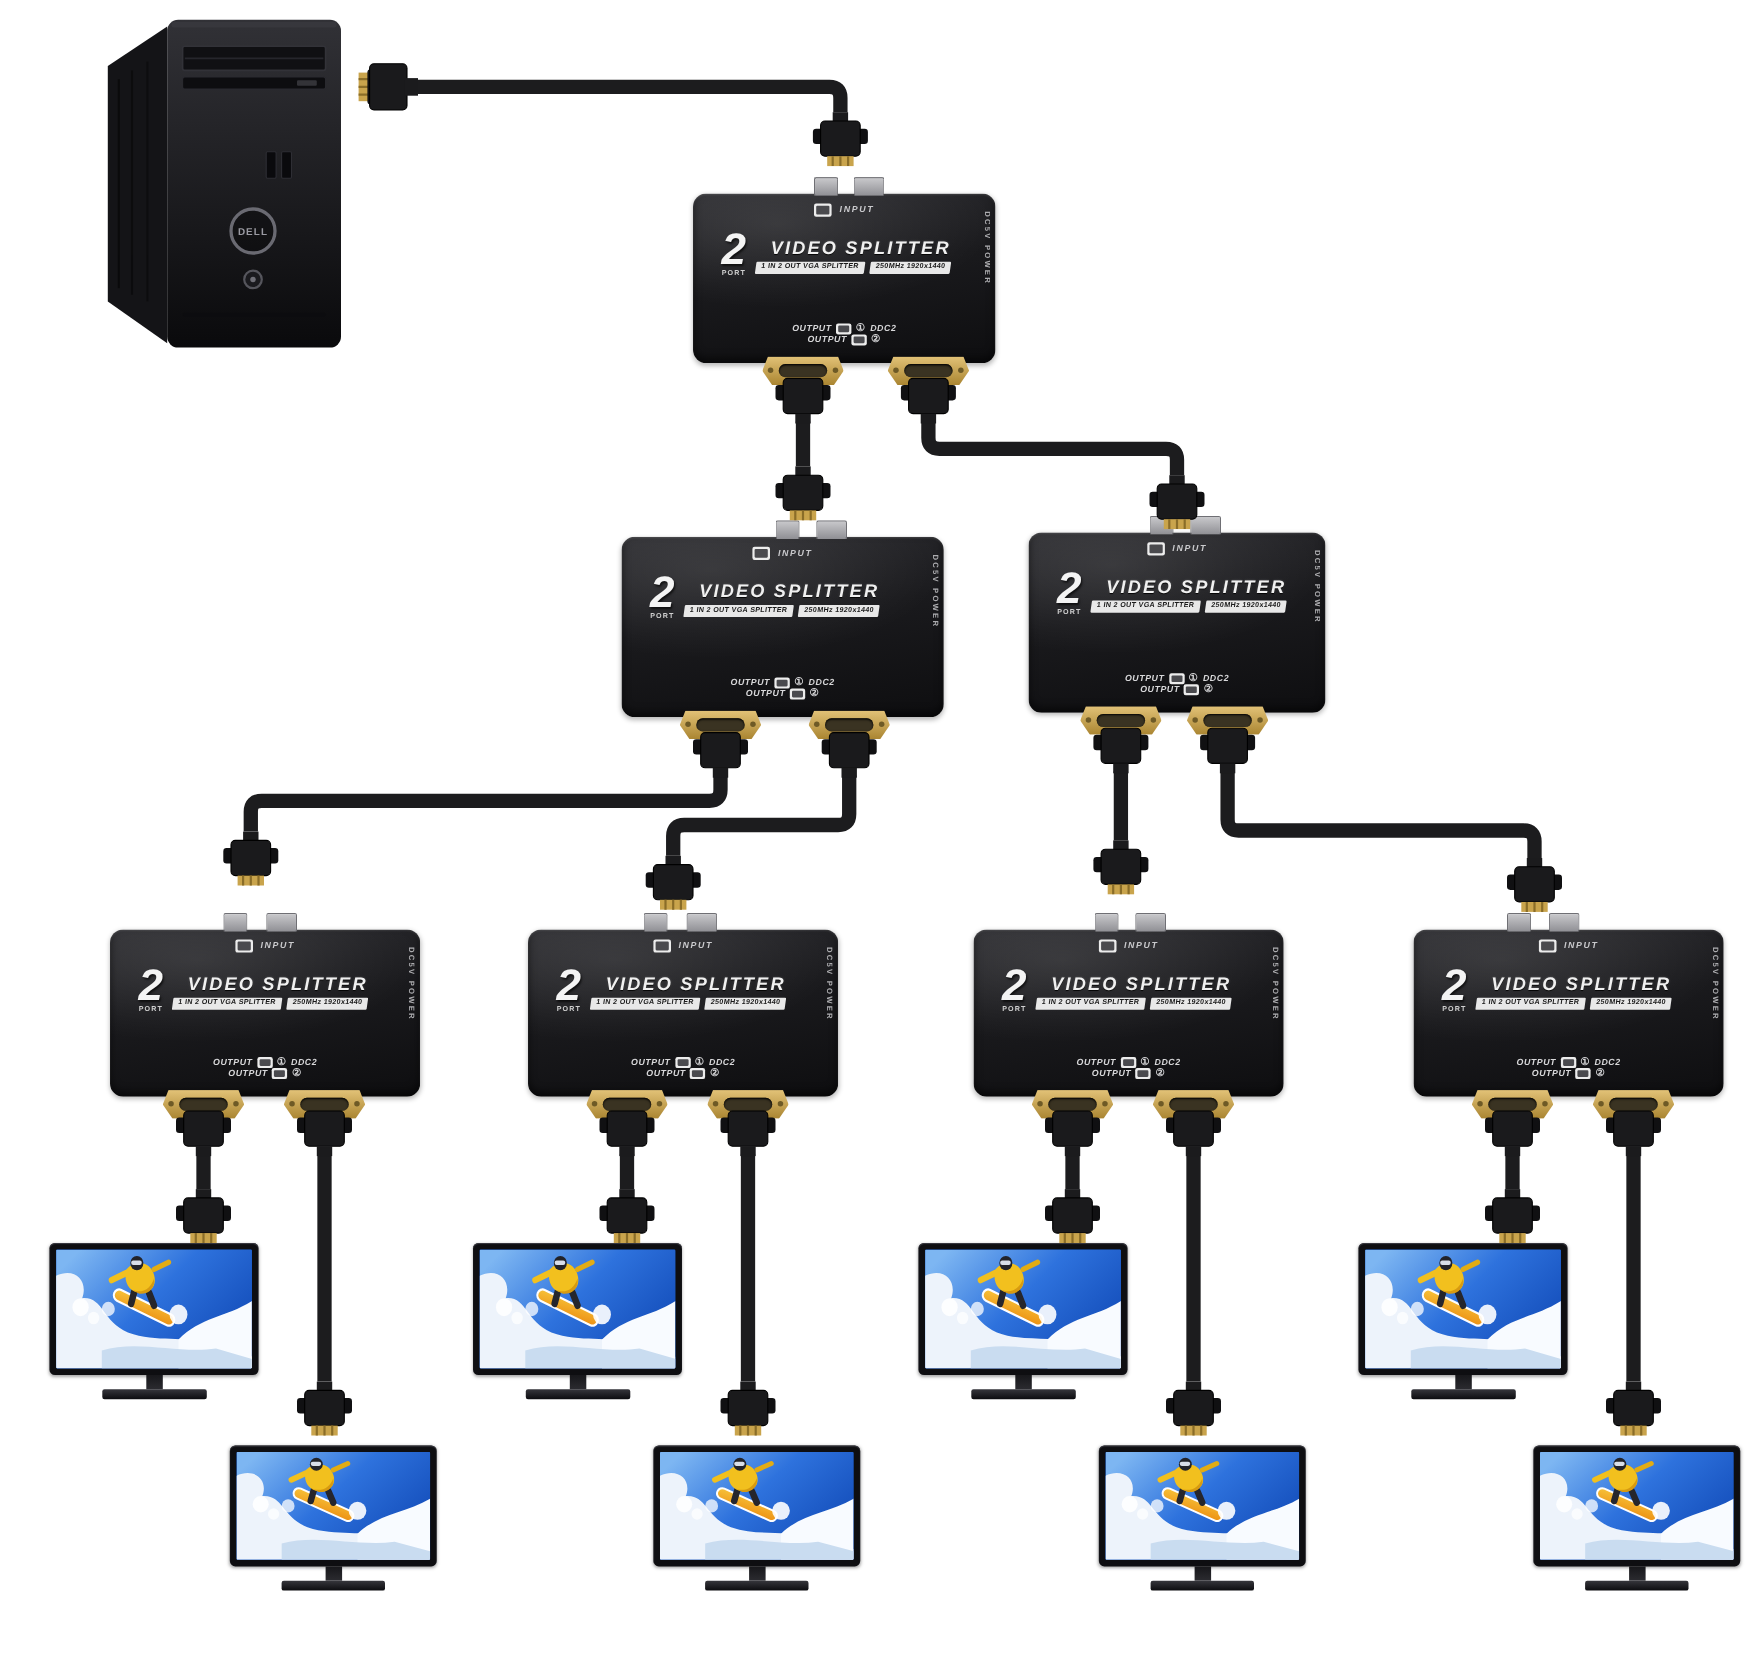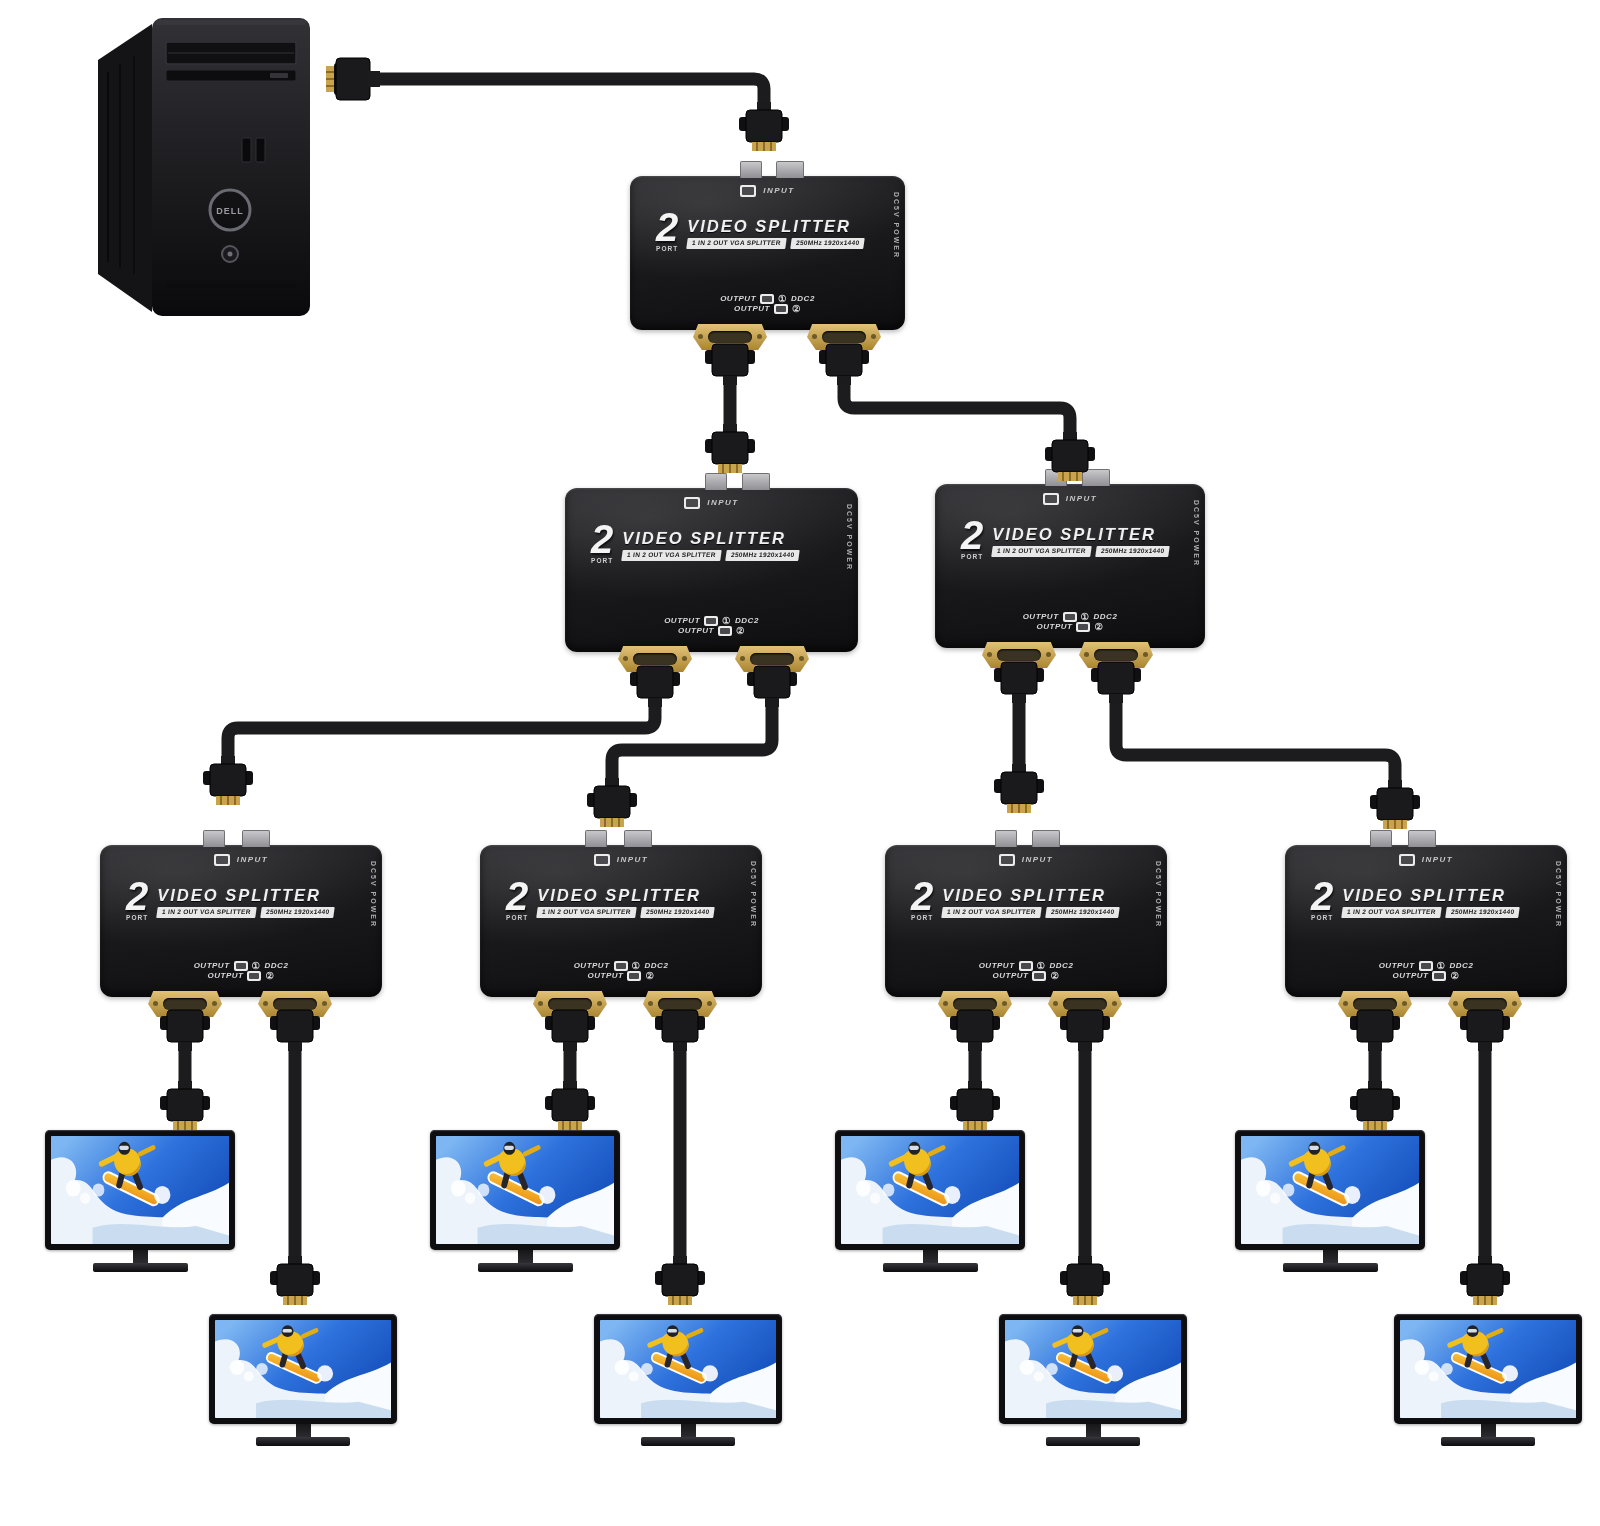--- a/index.html
+++ b/index.html
@@ -30,21 +30,21 @@
   .sp-top{position:absolute;top:9px;left:0;right:0;display:flex;justify-content:center;align-items:center;gap:7px;}
   .mon-ico{position:relative;width:16px;height:12px;background:#ececec;border-radius:2px;display:inline-block;flex:none;}
   .mon-ico::after{content:"";position:absolute;inset:2px;background:#4a4a4e;border-radius:1px;}
   .mon-ico.small{width:14px;height:10px;}
   .sp-top-label{font:italic 700 8px/1 "Liberation Sans",sans-serif;color:#c9c9cc;letter-spacing:1.5px;}
   .sp-brand{position:absolute;top:38px;left:26px;right:18px;display:flex;align-items:flex-start;gap:9px;}
   .sp-two-wrap{display:flex;flex-direction:column;align-items:center;margin-top:-4px;flex:none;}
   .sp-two{font:italic 800 40px/0.85 "Liberation Sans",sans-serif;color:#f4f4f4;
           text-shadow:1px 2px 2px rgba(0,0,0,.65);}
   .sp-port-sub{font:700 6.5px/1 "Liberation Sans",sans-serif;color:#cfcfcf;letter-spacing:1px;margin-top:2px;}
-  .sp-title-col{display:flex;flex-direction:column;gap:3px;padding-top:4px;min-width:0;}
+  .sp-title-col{display:flex;flex-direction:column;gap:3px;padding-top:4px;min-width:0;align-items:flex-end;}
   .sp-title{font:italic 800 16.5px/1 "Liberation Sans",sans-serif;color:#f0f0f0;letter-spacing:2px;
             white-space:nowrap;text-shadow:0 1px 1px #000,0 0 2px rgba(255,255,255,.25);}
   .sp-bars{display:flex;gap:5px;}
   .bar{background:#e8e8e8;color:#1a1a1a;font:700 6.5px/1 "Liberation Sans",sans-serif;
        padding:2px 5px;letter-spacing:.3px;transform:skewX(-8deg);white-space:nowrap;border-radius:1px;}
   .sp-bottom{position:absolute;left:24px;right:24px;bottom:16px;display:flex;justify-content:space-between;align-items:center;flex-direction:column;}
   .sp-out{display:flex;align-items:center;gap:4px;font:italic 700 8px/1 "Liberation Sans",sans-serif;
           color:#d8d8da;letter-spacing:.5px;}
   .sp-num{font-size:9.5px;font-style:normal;}
   .sp-power{position:absolute;right:5px;top:16px;writing-mode:vertical-rl;

